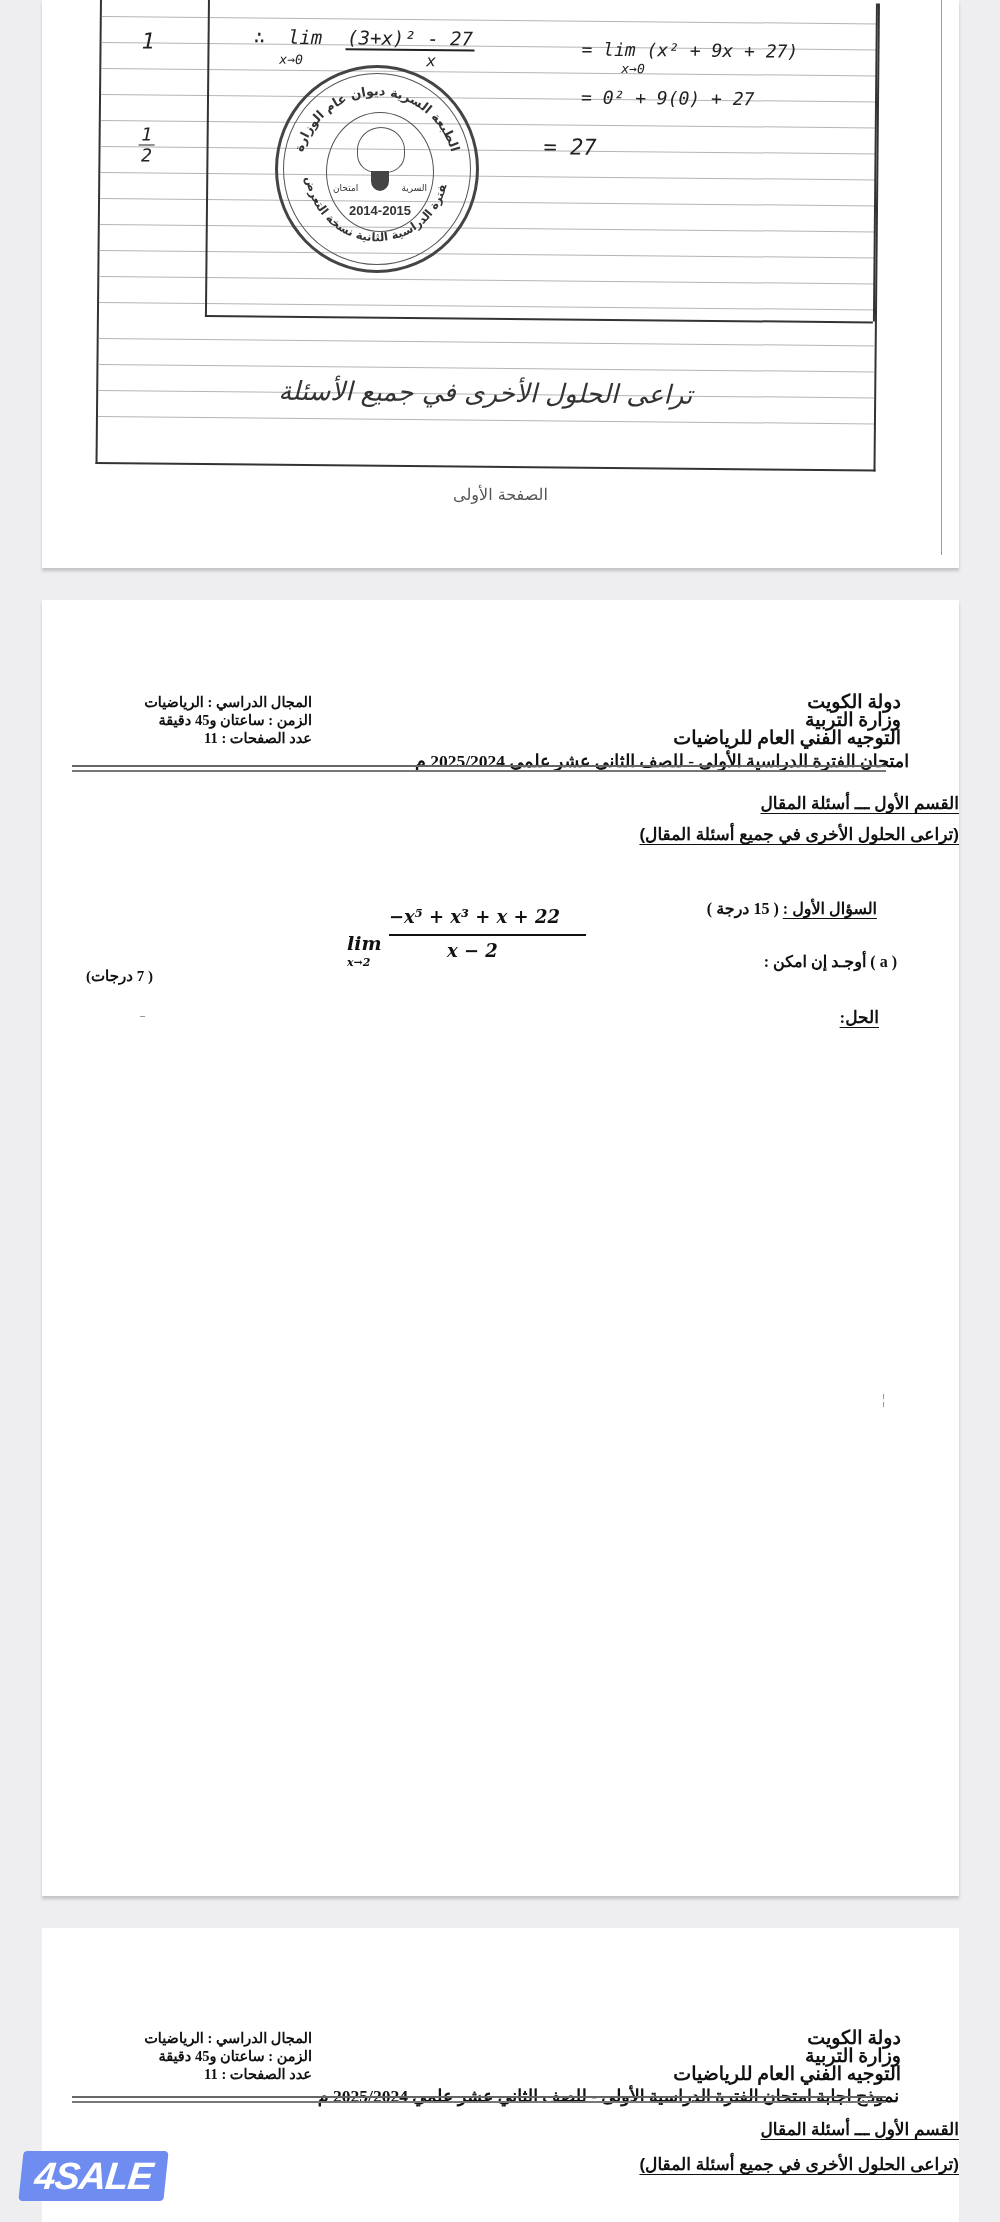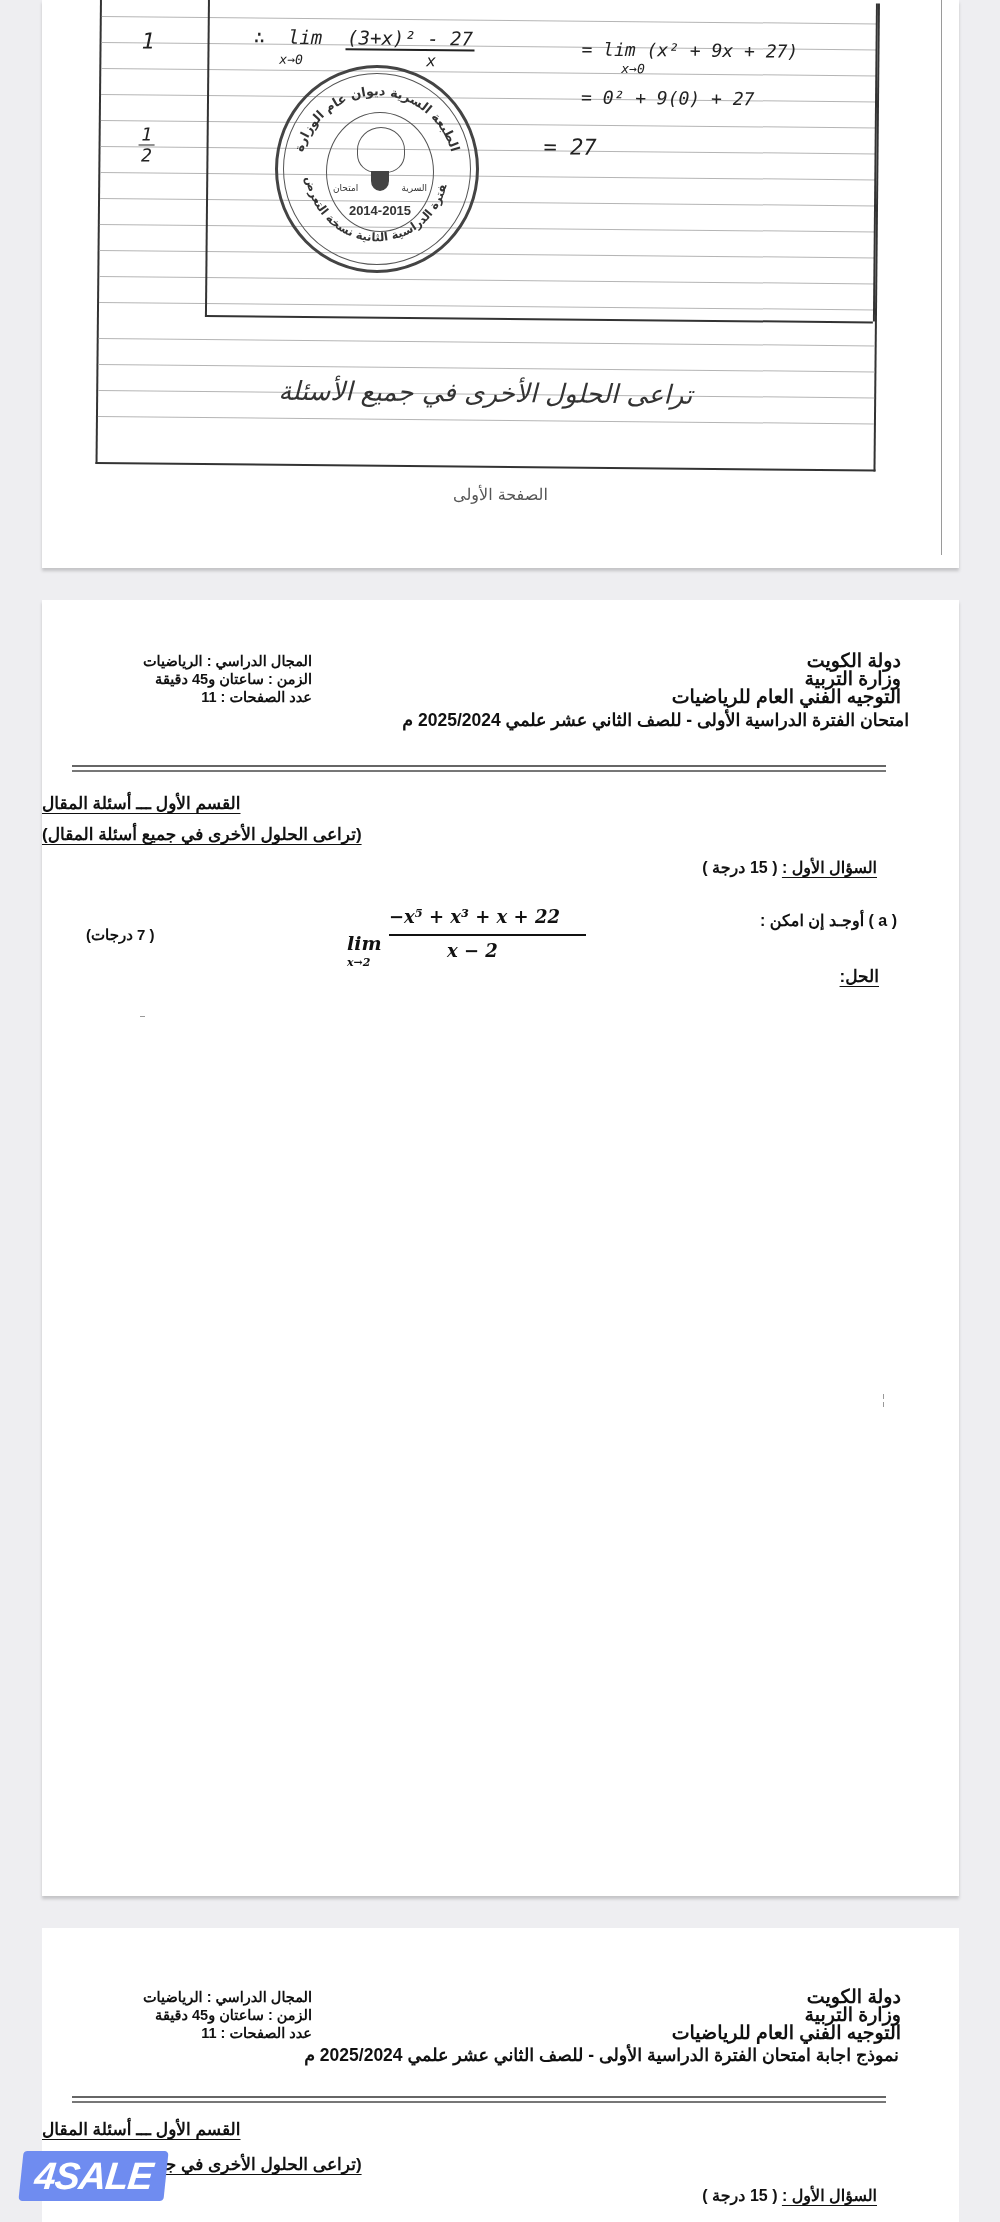--- a/index.html
+++ b/index.html
@@ -57,26 +57,26 @@
     .stamp-inner {
       position:absolute; left:48px; top:44px; width:106px; height:118px; border-radius:50%; border:1.5px solid #555;
     }
     .stamp-emblem { position:absolute; left:30px; top:14px; width:46px; height:44px; border-radius:50% 50% 40% 40%; border:1.5px solid #555; }
     .stamp-shield { position:absolute; left:44px; top:58px; width:18px; height:20px; background:#444; border-radius:0 0 50% 50%; }
     .stamp-words { position:absolute; left:6px; width:94px; top:70px; font-size:9px; display:flex; justify-content:space-between; direction:rtl; color:#333; }
     .stamp-year { position:absolute; left:0; width:100%; top:90px; text-align:center; font-size:13px; font-weight:bold; color:#333; font-family:"Liberation Sans", sans-serif; }
     .stamp-ring-text { position:absolute; left:0; top:0; width:100%; height:100%; }
 
     
-    .doc { font-family:Liberation Sans, sans-serif; font-weight:bold; direction:rtl; position:absolute; }
+    .doc { font-family:Liberation Serif, serif; font-weight:bold; direction:rtl; position:absolute;margin-top:41px; }
     .hdr-right { right:58px; top:52px; font-size:19px; line-height:18px; text-align:right; }
     .hdr-left { left:80px; top:52px; font-size:14.5px; line-height:18px; text-align:right; width:190px; }
     .hdr-title { right:50px; font-size:17.5px; text-align:right; }
     .dbl-rule { position:absolute; left:30px; width:814px; height:7px; border-top:2px solid #666; border-bottom:2px solid #777; box-sizing:border-box; }
-    .center-line { position:absolute; left:0; width:100%; text-align:left; direction:rtl; font-family:"Liberation Sans", sans-serif; font-weight:bold; }
+    .center-line { position:absolute; left:0; width:100%; text-align:right; direction:rtl; font-family:"Liberation Sans", sans-serif; font-weight:bold; }
     .center-line span { text-decoration:underline; text-underline-offset:4px; }
     .q-title { right:82px; font-size:16px; }
     .q-title .u { text-decoration:underline; text-underline-offset:4px; }
     .part-a { right:62px; top:311px; font-size:16px; }
     .marks { left:44px; top:326px; font-size:15px; }
     .solution-label { right:80px; top:366px; font-size:17px; text-decoration:underline; text-underline-offset:4px; }
 
     .limit { position:absolute; left:305px; top:306px; font-family:"DejaVu Serif", serif; font-style:italic; font-weight:bold; color:#111; }
     .limit .lim { position:absolute; left:0; top:26px; font-size:19px; }
     .limit .sub { position:absolute; left:0; top:50px; font-size:11px; }

